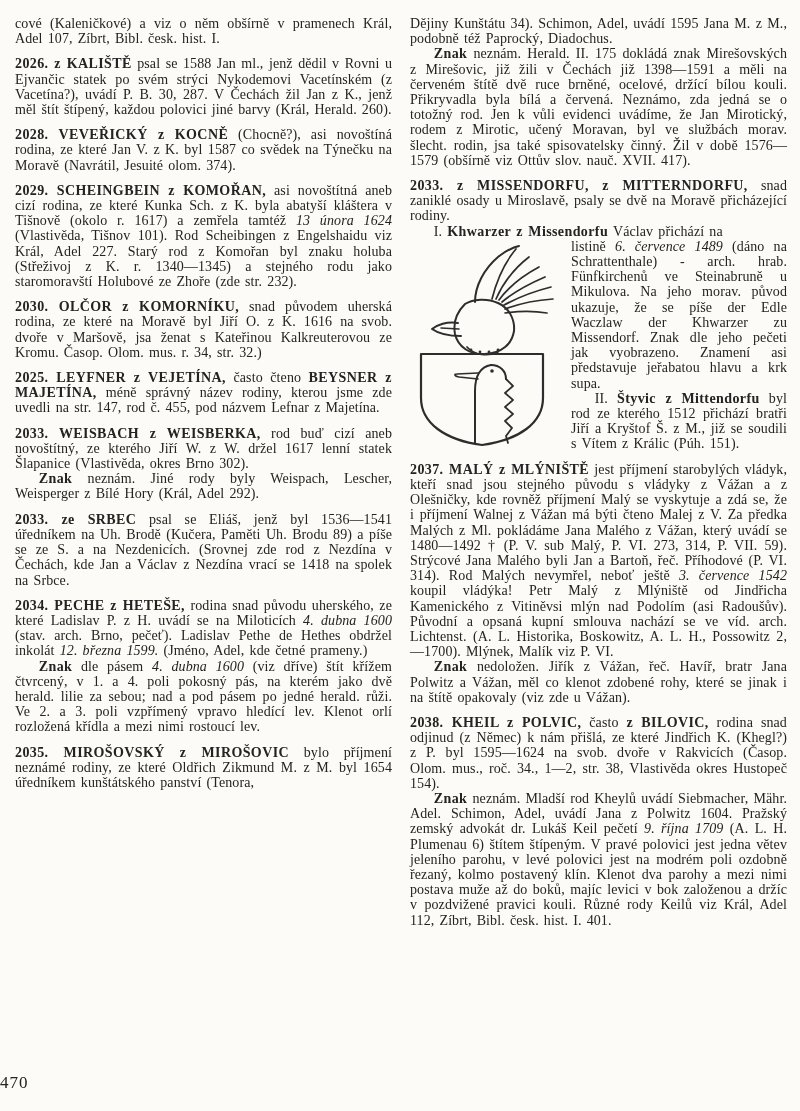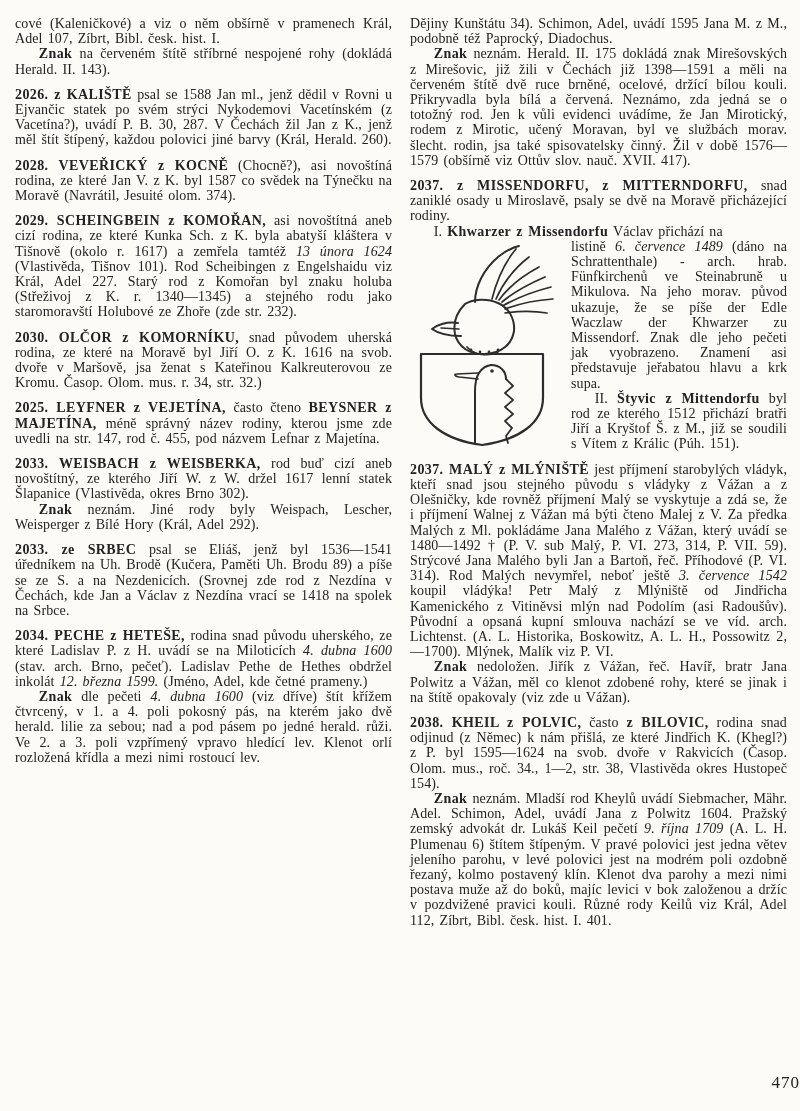--- a/index.html
+++ b/index.html
@@ -37,50 +37,50 @@
   .figwrap{overflow:visible;}
   .coa{
     float:left;
     width:150px;height:206px;
     margin:3px 9px 1px 2px;
   }
   .coa path,.coa polyline{fill:none;stroke:#2d2d2d;stroke-linecap:round;stroke-linejoin:round;}
   .footer{
     position:absolute;
     left:0;bottom:18px;width:100%;
-    text-align:right;
+    text-align:left;
     font-size:17px;
     letter-spacing:1px;
   }
 </style>
 </head>
 <body>
 
 <div class="sheet">
   <div class="cols">
 
     <div class="col">
       <p class="cont"><span>cové (Kaleničkové) a viz o něm obšírně v pramenech Král, Adel 107, Zíbrt, Bibl. česk. hist. I.</span></p>
-      <p class="znak"><b>Znak</b><span> na červeném štítě stříbrné nespojené rohy (dokládá Herald. II. 143).</span></p>
       <p class="entry"><b>2026. z KALIŠTĚ</b><span> psal se 1588 Jan ml., jenž dědil v Rovni u Ejvančic statek po svém strýci Nykodemovi Vacetínském (z Vacetína?), uvádí P. B. 30, 287. V Čechách žil Jan z K., jenž měl štít štípený, každou polovici jiné barvy (Král, Herald. 260).</span></p>
       <p class="entry"><b>2028. VEVEŘICKÝ z KOCNĚ</b><span> (Chocně?), asi novoštíná rodina, ze které Jan V. z K. byl 1587 co svědek na Týnečku na Moravě (Navrátil, Jesuité olom. 374).</span></p>
       <p class="entry"><b>2029. SCHEINGBEIN z KOMOŘAN,</b><span> asi novoštítná aneb cizí rodina, ze které Kunka Sch. z K. byla abatyší kláštera v Tišnově (okolo r. 1617) a zemřela tamtéž </span><i>13 února 1624</i><span> (Vlastivěda, Tišnov 101). Rod Scheibingen z Engelshaidu viz Král, Adel 227. Starý rod z Komořan byl znaku holuba (Střeživoj z K. r. 1340—1345) a stejného rodu jako staromoravští Holubové ze Zhoře (zde str. 232).</span></p>
       <p class="entry"><b>2030. OLČOR z KOMORNÍKU,</b><span> snad původem uherská rodina, ze které na Moravě byl Jiří O. z K. 1616 na svob. dvoře v Maršově, jsa ženat s Kateřinou Kalkreuterovou ze Kromu. Časop. Olom. mus. r. 34, str. 32.)</span></p>
       <p class="entry"><b>2025. LEYFNER z VEJETÍNA,</b><span> často čteno </span><b>BEYSNER z MAJETÍNA,</b><span> méně správný název rodiny, kterou jsme zde uvedli na str. 147, rod č. 455, pod názvem Lefnar z Majetína.</span></p>
       <p class="entry"><b>2033. WEISBACH z WEISBERKA,</b><span> rod buď cizí aneb novoštítný, ze kterého Jiří W. z W. držel 1617 lenní statek Šlapanice (Vlastivěda, okres Brno 302).</span></p>
       <p class="znak"><b>Znak</b><span> neznám. Jiné rody byly Weispach, Lescher, Weisperger z Bílé Hory (Král, Adel 292).</span></p>
       <p class="entry"><b>2033. ze SRBEC</b><span> psal se Eliáš, jenž byl 1536—1541 úředníkem na Uh. Brodě (Kučera, Paměti Uh. Brodu 89) a píše se ze S. a na Nezdenicích. (Srovnej zde rod z Nezdína v Čechách, kde Jan a Václav z Nezdína vrací se 1418 na spolek na Srbce.</span></p>
       <p class="entry"><b>2034. PECHE z HETEŠE,</b><span> rodina snad původu uherského, ze které Ladislav P. z H. uvádí se na Miloticích </span><i>4. dubna 1600</i><span> (stav. arch. Brno, pečeť). Ladislav Pethe de Hethes obdržel inkolát </span><i>12. března 1599.</i><span> (Jméno, Adel, kde četné prameny.)</span></p>
-      <p class="znak"><b>Znak</b><span> dle pečeti </span><i>4. dubna 1600</i><span> (viz dříve) štít křížem čtvrcený, v 1. a 4. poli pokosný pás, na kterém jako dvě herald. lilie za sebou; nad a pod pásem po jedné herald. růži. Ve 2. a 3. poli vzpřímený vpravo hledící lev. Klenot orlí rozložená křídla a mezi nimi rostoucí lev.</span></p>
+      <p class="znak"><b>Znak</b><span> dle pásem </span><i>4. dubna 1600</i><span> (viz dříve) štít křížem čtvrcený, v 1. a 4. poli pokosný pás, na kterém jako dvě herald. lilie za sebou; nad a pod pásem po jedné herald. růži. Ve 2. a 3. poli vzpřímený vpravo hledící lev. Klenot orlí rozložená křídla a mezi nimi rostoucí lev.</span></p>
+      <p class="entry"><b>2035. MIROŠOVSKÝ z MIROŠOVIC</b><span> bylo příjmení neznámé rodiny, ze které Oldřich Zikmund M. z M. byl 1654 úředníkem kunštátského panství (Tenora,</span></p>
     </div>
 
     <div class="col">
       <p class="cont"><span>Dějiny Kunštátu 34). Schimon, Adel, uvádí 1595 Jana M. z M., podobně též Paprocký, Diadochus.</span></p>
       <p class="znak"><b>Znak</b><span> neznám. Herald. II. 175 dokládá znak Mirešovských z Mirešovic, již žili v Čechách již 1398—1591 a měli na červeném štítě dvě ruce brněné, ocelové, držící bílou kouli. Přikryvadla byla bílá a červená. Neznámo, zda jedná se o totožný rod. Jen k vůli evidenci uvádíme, že Jan Mirotický, rodem z Mirotic, učený Moravan, byl ve službách morav. šlecht. rodin, jsa také spisovatelsky činný. Žil v době 1576—1579 (obšírně viz Ottův slov. nauč. XVII. 417).</span></p>
-      <p class="entry"><b>2037. z MISSENDORFU, z MITTERNDORFU,</b><span> snad zaniklé osady u Miroslavě, psaly se dvě na Moravě přicházející rodiny.</span></p>
+      <p class="entry"><b>2033. z MISSENDORFU, z MITTERNDORFU,</b><span> snad zaniklé osady u Miroslavě, psaly se dvě na Moravě přicházející rodiny.</span></p>
       <p class="znak"><span>I. </span><b>Khwarzer z Missendorfu</b><span> Václav přichází na</span></p>
 
       <div class="figwrap">
         <svg class="coa" viewBox="0 0 150 206" aria-hidden="true">
           <g stroke-width="2">
             <path d="M63 60 C63 44 72 27 86 15 C95 8 102 5 107 4"></path>
             <path stroke-width="1.7" d="M80 57 C85 37 93 20 104 7"></path>
             <path stroke-width="1.7" d="M84 57 C92 39 104 25 117 15"></path>
             <path stroke-width="1.7" d="M87 58 C98 43 112 33 127 25"></path>
             <path stroke-width="1.7" d="M90 60 C103 49 119 41 133 35"></path>

